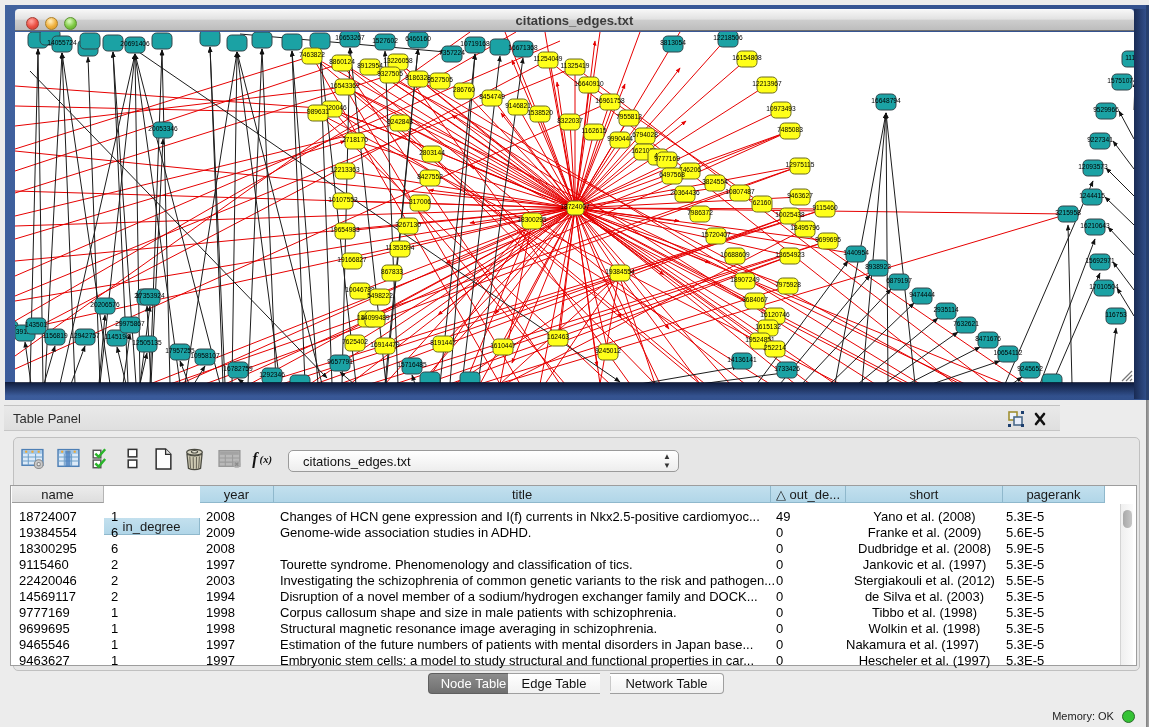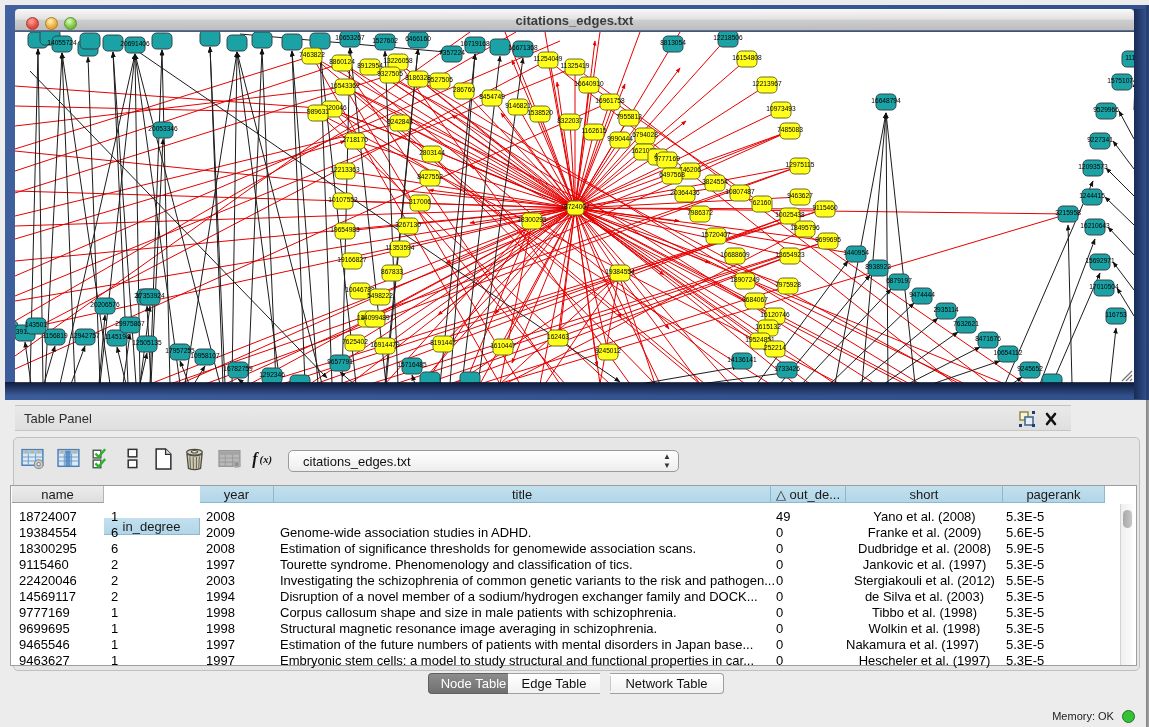--- a/index.html
+++ b/index.html
@@ -28,21 +28,21 @@
 .tl.g { left:49px; background:radial-gradient(circle at 40% 30%,#d2f5b2 8%,#7ec943 55%,#5da029 100%); border:0.5px solid #5c9330;}
 #canvas { position:absolute; left:0; top:23px; width:1119px; height:351px; background:#fff; overflow:hidden; }
 #canvas svg { display:block; }
 .re { stroke:#e60000; stroke-width:1; fill:none; }
 .be { stroke:#1c1c1c; stroke-width:1; fill:none; }
 .nt { fill:#1ba2a4; stroke:#33454a; stroke-width:1; }
 .ny { fill:#ffff19; stroke:#6b6b20; stroke-width:1; }
 .nl { font-family:"Liberation Sans",sans-serif; font-size:6.6px; fill:#000; text-anchor:middle; dominant-baseline:central; }
 
 
-#tp-band { position:absolute; left:15px; top:405px; width:1056px; height:26px;
+#tp-band { position:absolute; left:4px; top:405px; width:1056px; height:26px;
   background:linear-gradient(180deg,#e9e9e9,#dfdfdf); border-top:1px solid #c2c2c2; border-bottom:1px solid #c6c6c6; }
 #tp-band .t { position:absolute; left:9px; top:5px; font-size:13px; color:#2e2e2e; }
 #tp-icons { position:absolute; right:12px; top:5px; }
 
 #contentbox { position:absolute; left:13px; top:437px; width:1127px; height:234px;
   background:#e6e6e6; border:1px solid #c0c0c0; border-radius:5px; }
 
 
 #toolbar { position:absolute; left:0px; top:7px; height:30px; width:1100px; }
 .tbi { position:absolute; top:2px; }
@@ -713,38 +713,38 @@
 <div class="th" style="left:189px;width:74px;">year</div>
 <div class="th" style="left:263px;width:497px;">title</div>
 <div class="th" style="left:760px;width:75px;">△ out_de...</div>
 <div class="th" style="left:835px;width:157px;">short</div>
 <div class="th" style="left:992px;width:102px;">pagerank</div>
     </div>
 <div class="row" style="top:22px">
         <span style="left:8px">18724007</span>
         <span style="left:100px">1</span>
         <span style="left:195px">2008</span>
+        <span style="left:269px">Changes of HCN gene expression and I(f) currents in Nkx2.5-positive cardiomyoc...</span>
         <span style="left:765px">49</span>
         <span style="left:835px;width:157px;text-align:center">Yano et al. (2008)</span>
         <span style="left:995px">5.3E-5</span>
       </div>
 <div class="row" style="top:38px">
         <span style="left:8px">19384554</span>
         <span style="left:100px">6</span>
         <span style="left:195px">2009</span>
         <span style="left:269px">Genome-wide association studies in ADHD.</span>
         <span style="left:765px">0</span>
         <span style="left:835px;width:157px;text-align:center">Franke et al. (2009)</span>
         <span style="left:995px">5.6E-5</span>
       </div>
 <div class="row" style="top:54px">
         <span style="left:8px">18300295</span>
         <span style="left:100px">6</span>
         <span style="left:195px">2008</span>
-        <span style="left:269px">Estimation of significance thresholds for genomewide association scans.</span>
         <span style="left:765px">0</span>
         <span style="left:835px;width:157px;text-align:center">Dudbridge et al. (2008)</span>
         <span style="left:995px">5.9E-5</span>
       </div>
 <div class="row" style="top:70px">
         <span style="left:8px">9115460</span>
         <span style="left:100px">2</span>
         <span style="left:195px">1997</span>
         <span style="left:269px">Tourette syndrome. Phenomenology and classification of tics.</span>
         <span style="left:765px">0</span>

